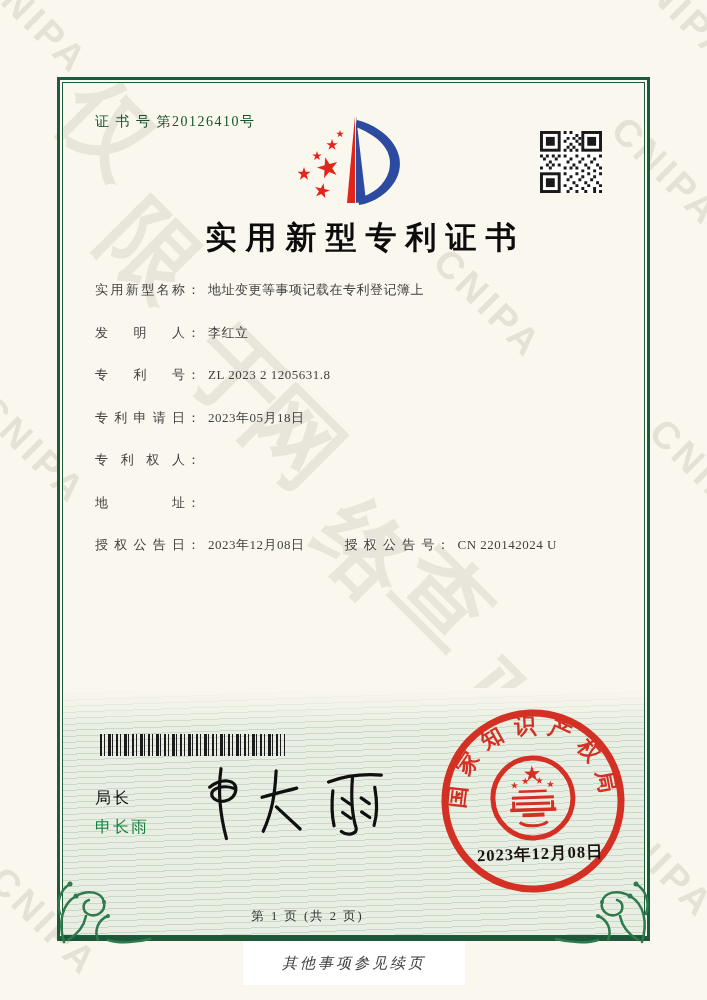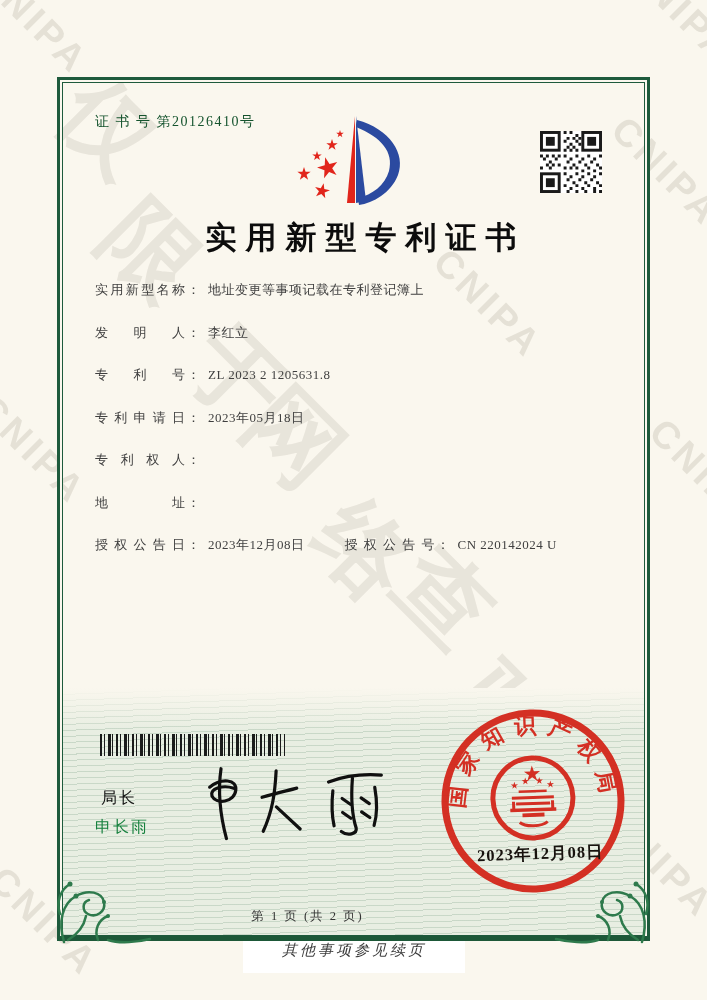--- a/index.html
+++ b/index.html
@@ -44,34 +44,34 @@
 
   
   .body-text{position:absolute;z-index:3;left:95px;top:576px;width:522px;
     font-size:13.8px;line-height:21.8px;color:#242424;font-style:italic;}
   .body-text p{margin:0;text-indent:2.2em;}
 
   
   .barcode{position:absolute;z-index:4;left:100px;top:734px;width:185px;height:22px;
     background:repeating-linear-gradient(90deg,#1b1b1b 0 2px,transparent 2px 4px,#1b1b1b 4px 5px,
       transparent 5px 8px,#1b1b1b 8px 11px,transparent 11px 12px,#1b1b1b 12px 13px,transparent 13px 16px);}
-  .issuer-title{position:absolute;z-index:4;left:101px;top:788px;font-family:"Liberation Sans",sans-serif;
+  .issuer-title{position:absolute;z-index:4;left:95px;top:788px;font-family:"Liberation Sans",sans-serif;
     font-size:16px;letter-spacing:2px;color:#101010;}
   .issuer-name{position:absolute;z-index:4;left:95px;top:817px;font-family:"Liberation Sans",sans-serif;
     font-size:16px;letter-spacing:2px;color:#15803d;}
   .signature{position:absolute;z-index:4;left:192px;top:748px;transform:rotate(-2deg);}
   .seal{position:absolute;z-index:5;left:438px;top:706px;width:190px;height:190px;transform:rotate(-2deg);opacity:0.95;}
   .seal-date{position:absolute;z-index:6;left:477px;top:843px;font-size:16.5px;font-weight:700;
     letter-spacing:1px;color:#17120e;transform:rotate(-2deg);white-space:nowrap;}
 
   
   .page-num{position:absolute;z-index:4;left:57px;top:908px;width:501px;text-align:center;
     font-size:12.5px;color:#333;letter-spacing:2px;}
-  .cont-box{position:absolute;z-index:4;left:243px;top:941px;width:222px;height:32px;background:#ffffff;
-    display:flex;align-items:flex-start;justify-content:center;}
+  .cont-box{position:absolute;z-index:4;left:243px;top:941px;width:222px;height:44px;background:#ffffff;
+    display:flex;align-items:center;justify-content:center;}
   .cont-note{font-size:15px;font-style:italic;letter-spacing:3px;color:#3c3c3c;}
 </style>
 </head>
 <body>
 
 <svg width="0" height="0" style="position:absolute">
   <defs>
     <path id="star5" d="M0,-1L0.2245,-0.309L0.951,-0.309L0.3633,0.118L0.5878,0.809L0,0.382L-0.5878,0.809L-0.3633,0.118L-0.951,-0.309L-0.2245,-0.309Z"></path>
   </defs>
 </svg>

